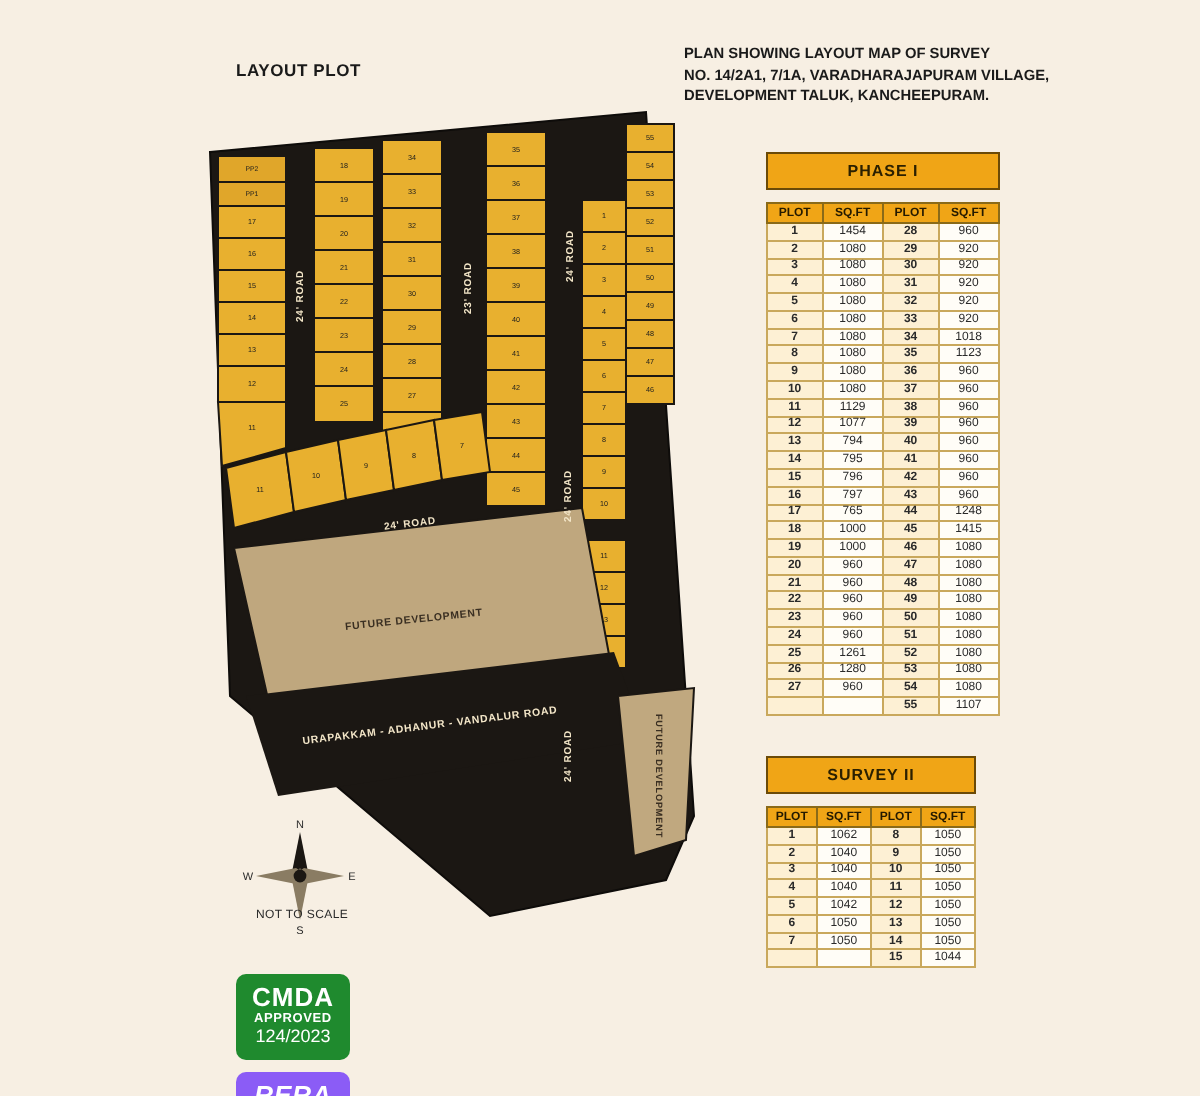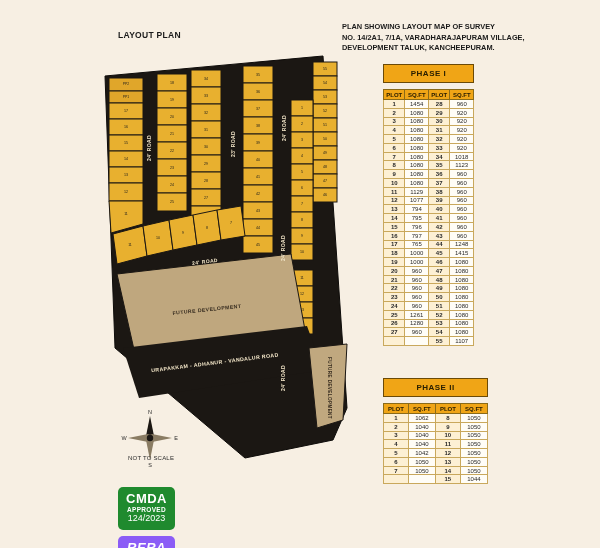--- a/index.html
+++ b/index.html
@@ -81,21 +81,21 @@
   .badge.rera{background:#8b5cf6;font-style:italic;}
   .badge .b1{font-size:13px;font-weight:bold;letter-spacing:.5px;}
   .badge .b2{font-size:6.5px;font-weight:bold;letter-spacing:.3px;margin-top:1px;}
   .badge .b3{font-size:9px;font-weight:normal;margin-top:1px;}
 </style>
 </head>
 <body>
 
 <div id="root">
 
-  <div class="abs layout-plan-title">LAYOUT PLAN</div>
+  <div class="abs layout-plan-title">LAYOUT PLOT</div>
 
   <div class="abs survey-title">
     <div>PLAN SHOWING LAYOUT MAP OF SURVEY</div>
     <div>NO. 14/2A1, 7/1A, VARADHARAJAPURAM VILLAGE,</div>
     <div>DEVELOPMENT TALUK, KANCHEEPURAM.</div>
   </div>
 
   <div class="abs" id="map">
     <svg width="265" height="430" viewBox="0 0 265 430" xmlns="http://www.w3.org/2000/svg">
 
@@ -284,21 +284,21 @@
       <text class="road-txt" x="55" y="100" transform="rotate(-90 55 100)">24' ROAD</text>
       <text class="road-txt" x="139" y="96" transform="rotate(-90 139 96)">23' ROAD</text>
       <text class="road-txt" x="190" y="80" transform="rotate(-90 190 80)">24' ROAD</text>
       <text class="road-txt" x="189" y="200" transform="rotate(-90 189 200)">24' ROAD</text>
       <text class="road-txt" x="189" y="330" transform="rotate(-90 189 330)">24' ROAD</text>
       <text class="road-txt" x="110" y="214" transform="rotate(-7 110 214)">24' ROAD</text>
 
     </svg>
   </div>
 
-  <div class="panel" style="left:383px;top:64px;width:91px;">
+  <div class="panel" style="left:383px;top:76px;width:117px;">
     <div class="phase-head">PHASE I</div>
     <table class="plots">
       <thead>
           <tr>
             <th>PLOT</th>
             <th>SQ.FT</th>
             <th>PLOT</th>
             <th>SQ.FT</th>
           </tr>
         </thead>
@@ -469,21 +469,21 @@
             <td class="pl"></td>
             <td></td>
             <td class="pl">55</td>
             <td>1107</td>
           </tr>
         </tbody>
     </table>
   </div>
 
   <div class="panel" style="left:383px;top:378px;width:105px;">
-    <div class="phase-head">PHASE II</div>
+    <div class="phase-head">SURVEY II</div>
     <table class="plots">
       <thead>
           <tr>
             <th>PLOT</th>
             <th>SQ.FT</th>
             <th>PLOT</th>
             <th>SQ.FT</th>
           </tr>
         </thead>
       <tbody>

